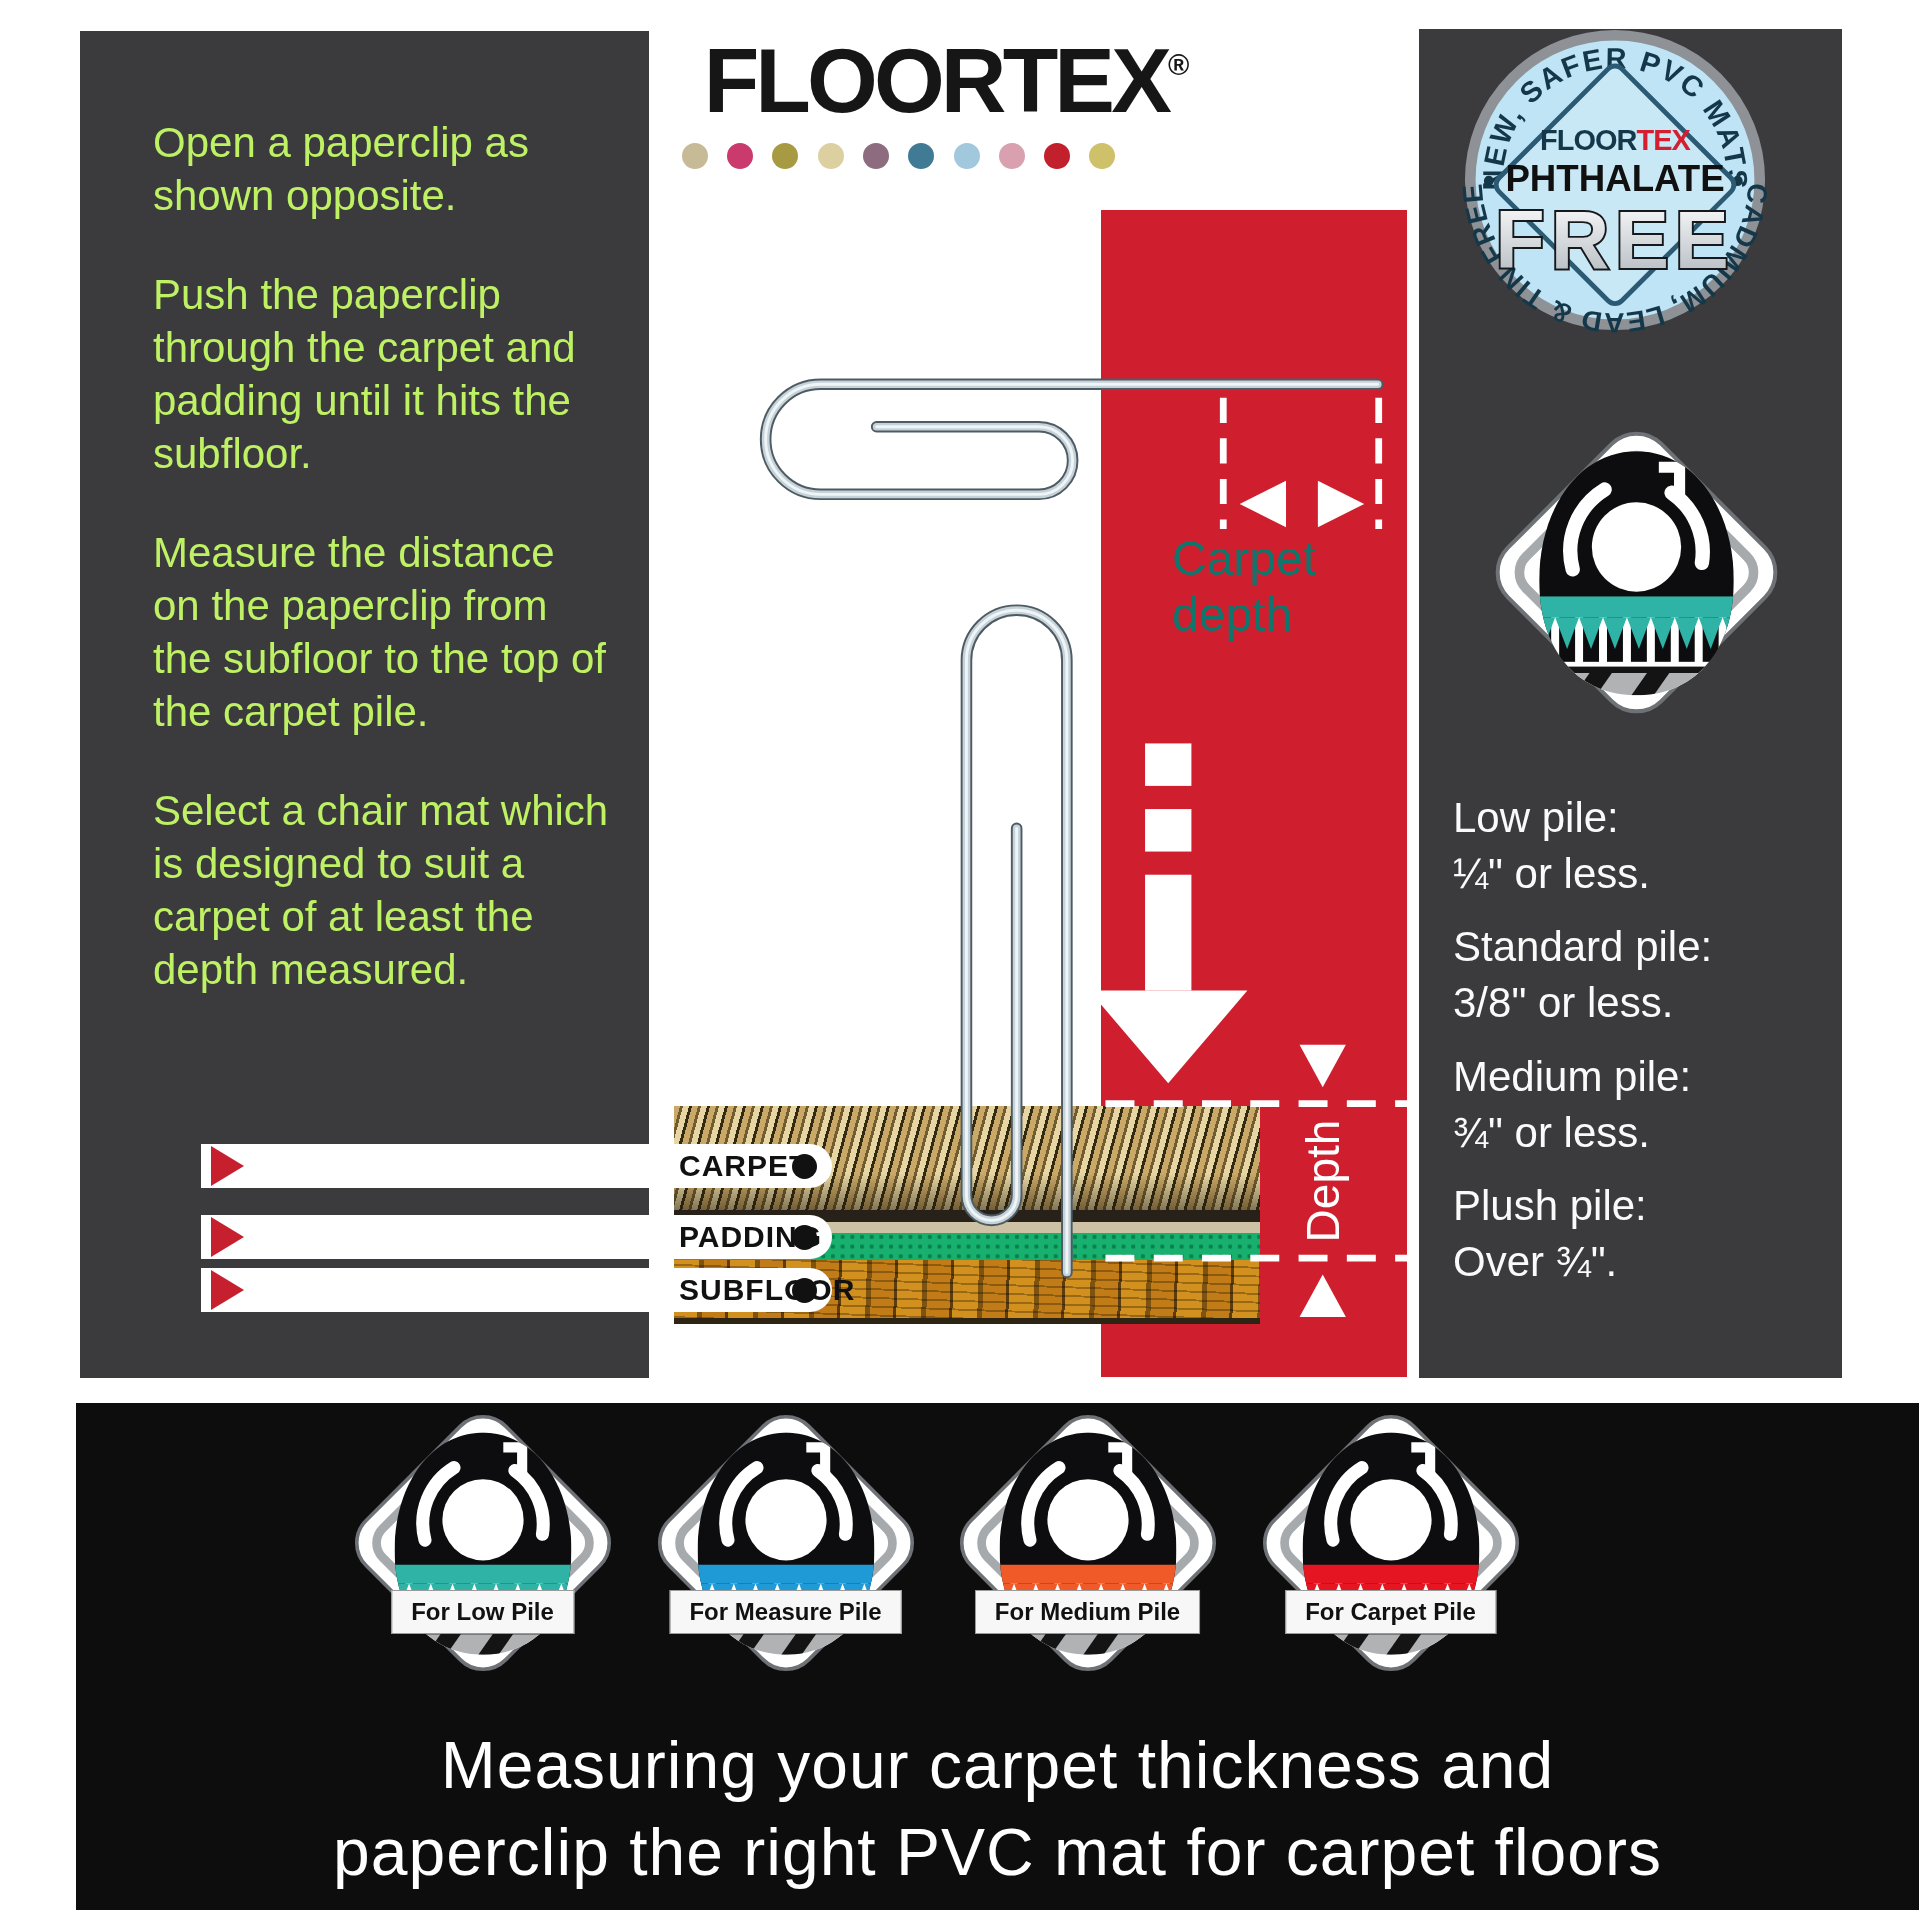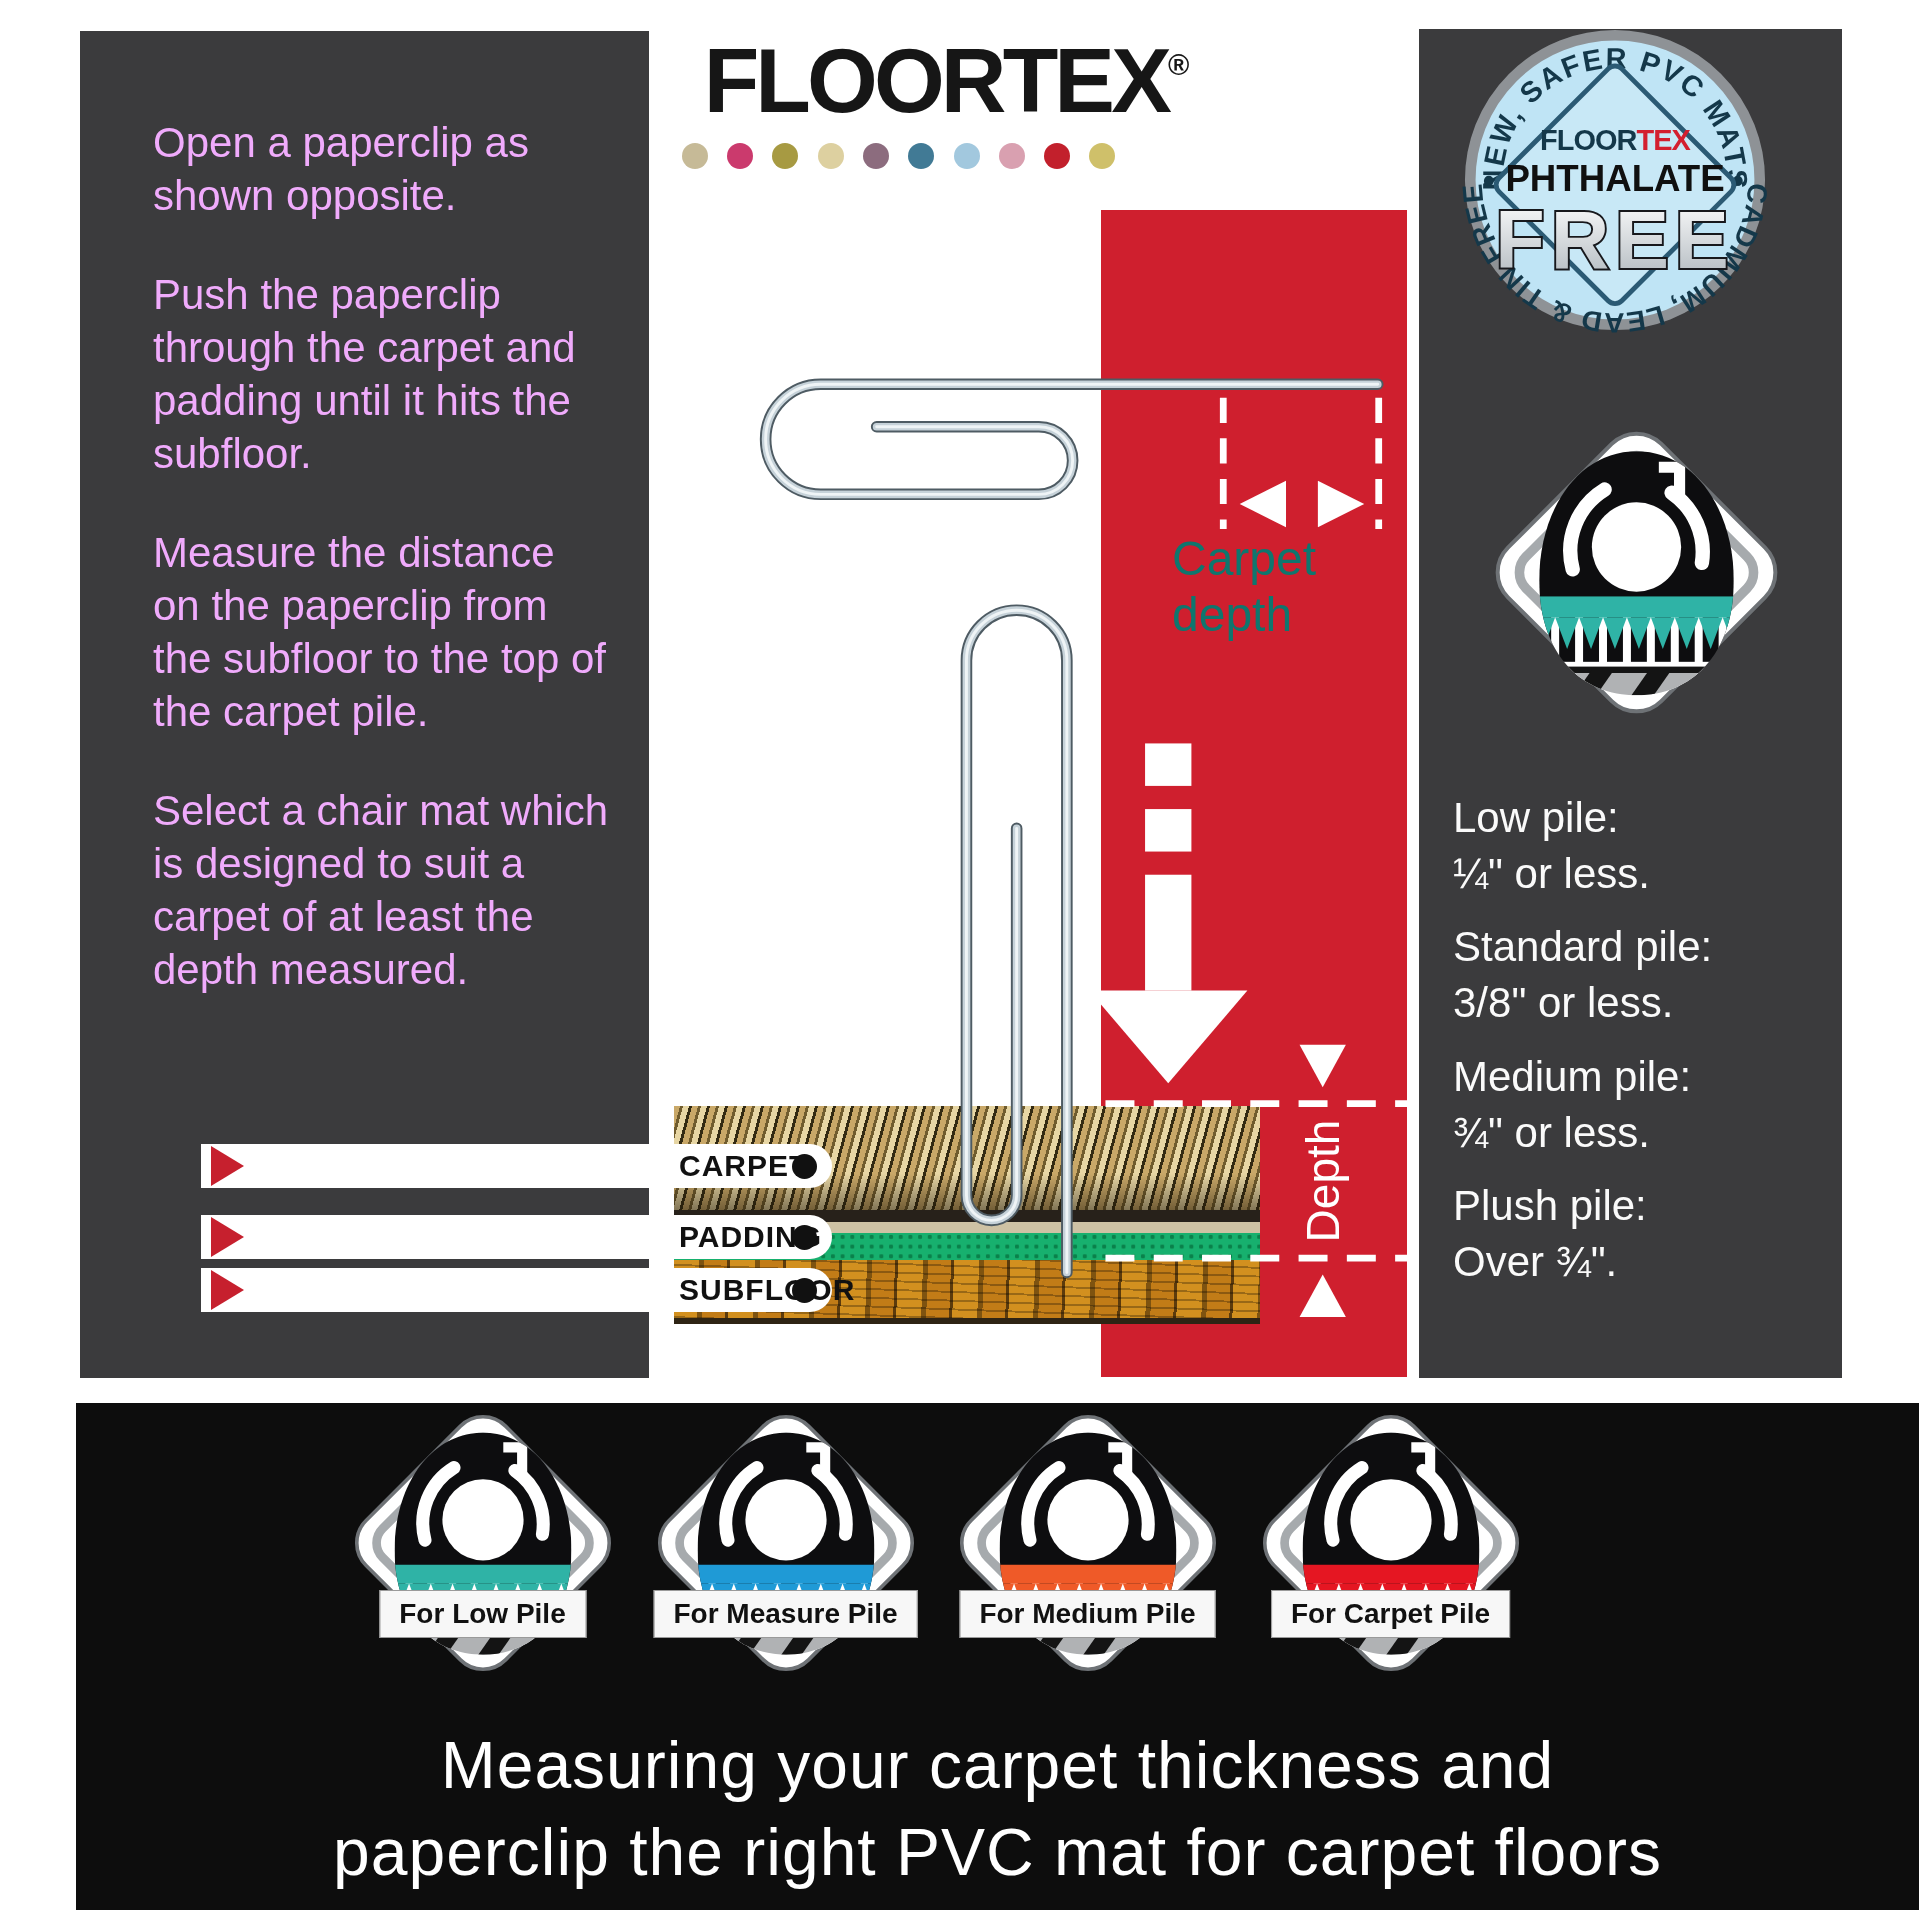--- a/index.html
+++ b/index.html
@@ -2,21 +2,21 @@
 <html><head>
 <meta charset="utf-8">
 <style>
   html,body{margin:0;padding:0;background:#ffffff;}
   .canvas{position:relative;width:1930px;height:1930px;background:#ffffff;overflow:hidden;
           font-family:"Liberation Sans","DejaVu Sans",sans-serif;}
 
   
   .left-panel{position:absolute;left:80px;top:31px;width:569px;height:1347px;
               background:#3b3b3d;z-index:1;box-sizing:border-box;padding:85px 37px 0 73px;}
-  .left-panel p{margin:0 0 46px 0;color:#f0abfc;font-size:42px;line-height:53px;font-weight:400;}
+  .left-panel p{margin:0 0 46px 0;color:#bef264;font-size:42px;line-height:53px;font-weight:400;}
 
   
   .logo{position:absolute;left:676px;top:29px;width:541px;z-index:2;text-align:center;}
   .logo-brand{font-size:91px;font-weight:700;letter-spacing:-3.9px;color:#161616;white-space:nowrap;}
   .logo-reg{font-size:29px;font-weight:700;vertical-align:37px;letter-spacing:0;}
   .logo-sub{margin-top:1.9px;font-size:42px;font-weight:400;letter-spacing:30px;color:#1a1a1a;white-space:nowrap;}
   .logo-dots{margin-top:9.7px;display:flex;gap:19.3px;padding-left:5.8px;}
   .dot{width:26px;height:26px;border-radius:50%;display:inline-block;}
 
   
@@ -56,21 +56,21 @@
 
   
   .bottom-band{position:absolute;left:76px;top:1403px;width:1843px;height:507px;background:#0d0d0d;z-index:1;}
   .caption{position:absolute;left:76px;width:1843px;top:1722px;z-index:2;text-align:center;
            color:#ffffff;font-size:66px;line-height:87px;font-weight:400;letter-spacing:1px;}
 
   
   .mat-badge{position:absolute;top:1398px;width:319px;height:319px;z-index:7;}
   .mat-badge svg.pile-icon{position:absolute;left:14.5px;top:0;width:290px;height:290px;}
   .badge-pill{position:absolute;top:192px;left:50%;transform:translateX(-50%);white-space:nowrap;
-      background:#f7f7f7;border:1.9px solid #9a9a9a;color:#111;font-size:28px;font-weight:700;
+      background:#f7f7f7;border:1.9px solid #9a9a9a;color:#111;font-size:24px;font-weight:700;
       padding:6.8px 19.3px;z-index:3;}
   .right-icon{position:absolute;left:1477px;top:413px;width:319px;height:319px;z-index:2;}
   .matfill{fill:var(--mat,#2fb3a6);}
 
   
   .overlay{position:absolute;left:0;top:0;z-index:6;pointer-events:none;}
   .clip-outline{stroke:#4e5b63;stroke-width:12;fill:none;stroke-linecap:round;}
   .clip-body{stroke:#c6d2d9;stroke-width:8;fill:none;stroke-linecap:round;}
   .clip-hi{stroke:#eff4f6;stroke-width:3;fill:none;stroke-linecap:round;}
   .dash-line{stroke:#ffffff;stroke-width:7;fill:none;}

